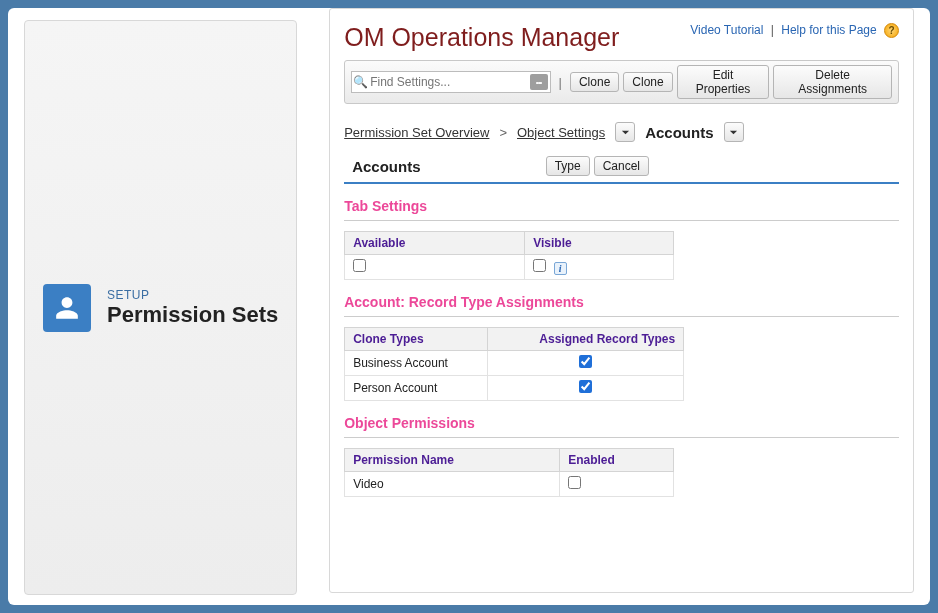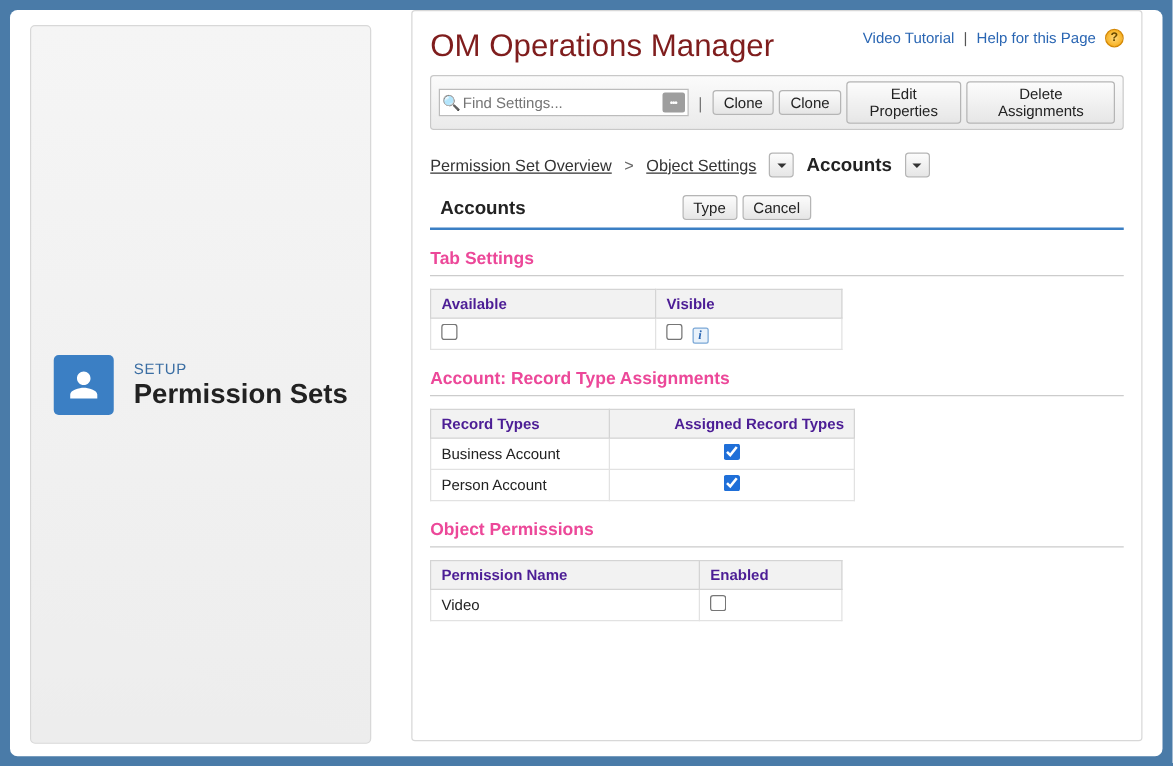--- a/index.html
+++ b/index.html
@@ -267,21 +267,21 @@
           </td>
         </tr>
       </tbody>
         </table>
 
       <div class="subhead">Account: Record Type Assignments</div>
       <div class="sub-divider"></div>
       <table class="perm rt">
         <tbody>
             <tr>
-          <th>Record Types</th>
+          <th>Clone Types</th>
           <th>Assigned Record Types</th>
         </tr>
         <tr>
           <td>Business Account</td>
           <td><input type="checkbox" checked="" style=""></td>
         </tr>
         <tr>
           <td>Person Account</td>
           <td><input type="checkbox" checked="" style=""></td>
         </tr>

